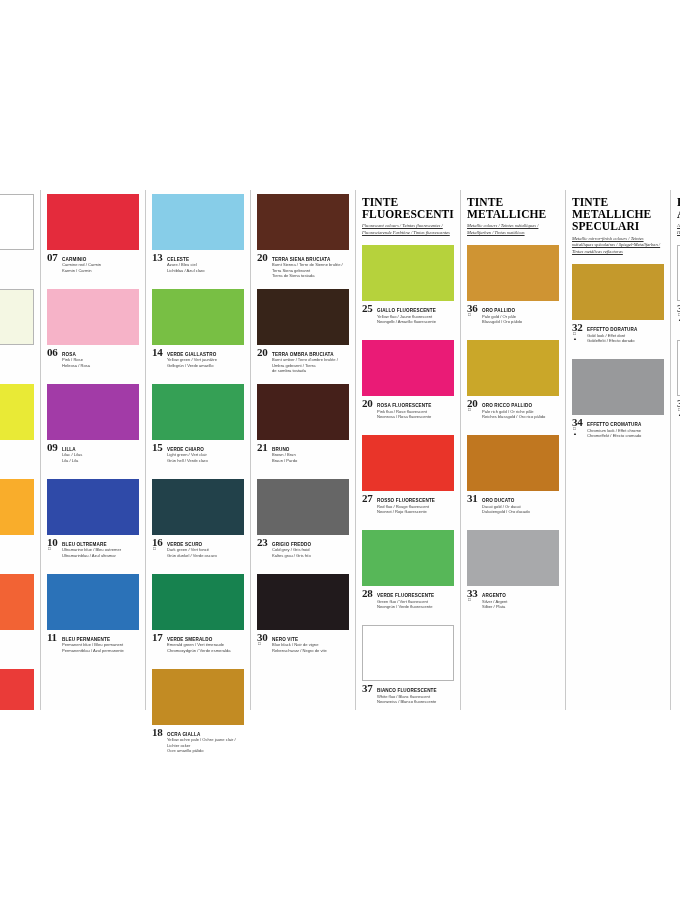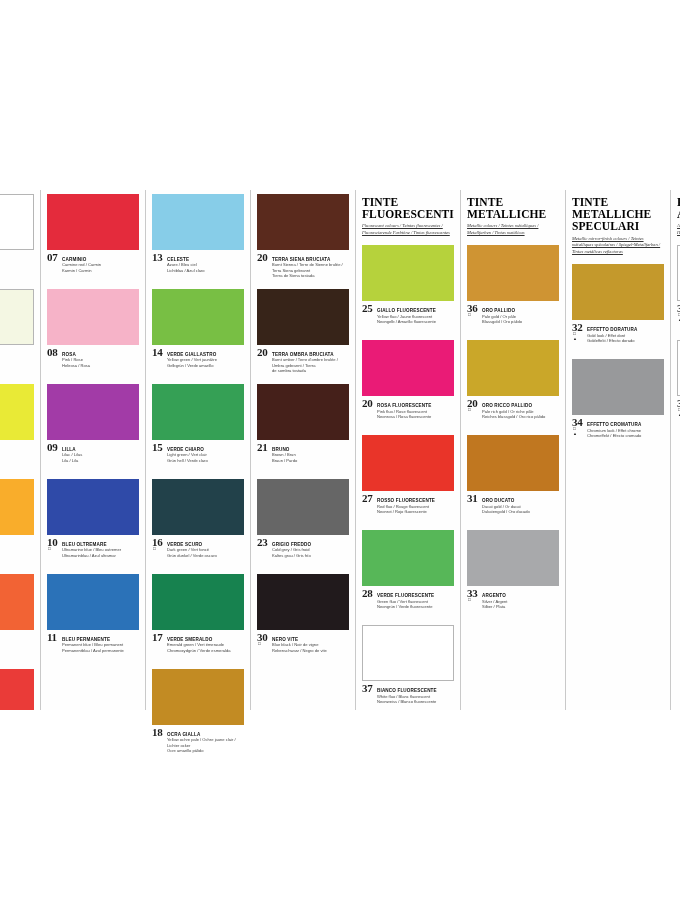--- a/index.html
+++ b/index.html
@@ -223,21 +223,21 @@
             <div class="names">
               <span class="nm-it">CARMINIO</span>
               <span class="nm-tr">Carmine red / Carmin</span>
               <span class="nm-tr">Karmin / Carmin</span>
             </div>
           </div>
         </div>
         <div class="cell">
           <div class="swatch" style="background: rgb(246, 179, 200);"></div>
           <div class="label">
-            <div class="num">08</div>
+            <div class="num">06</div>
             <div class="names">
               <span class="nm-it">ROSA</span>
               <span class="nm-tr">Pink / Rose</span>
               <span class="nm-tr">Helirosa / Rosa</span>
             </div>
           </div>
         </div>
         <div class="cell">
           <div class="swatch" style="background: rgb(162, 59, 167);"></div>
           <div class="label">

